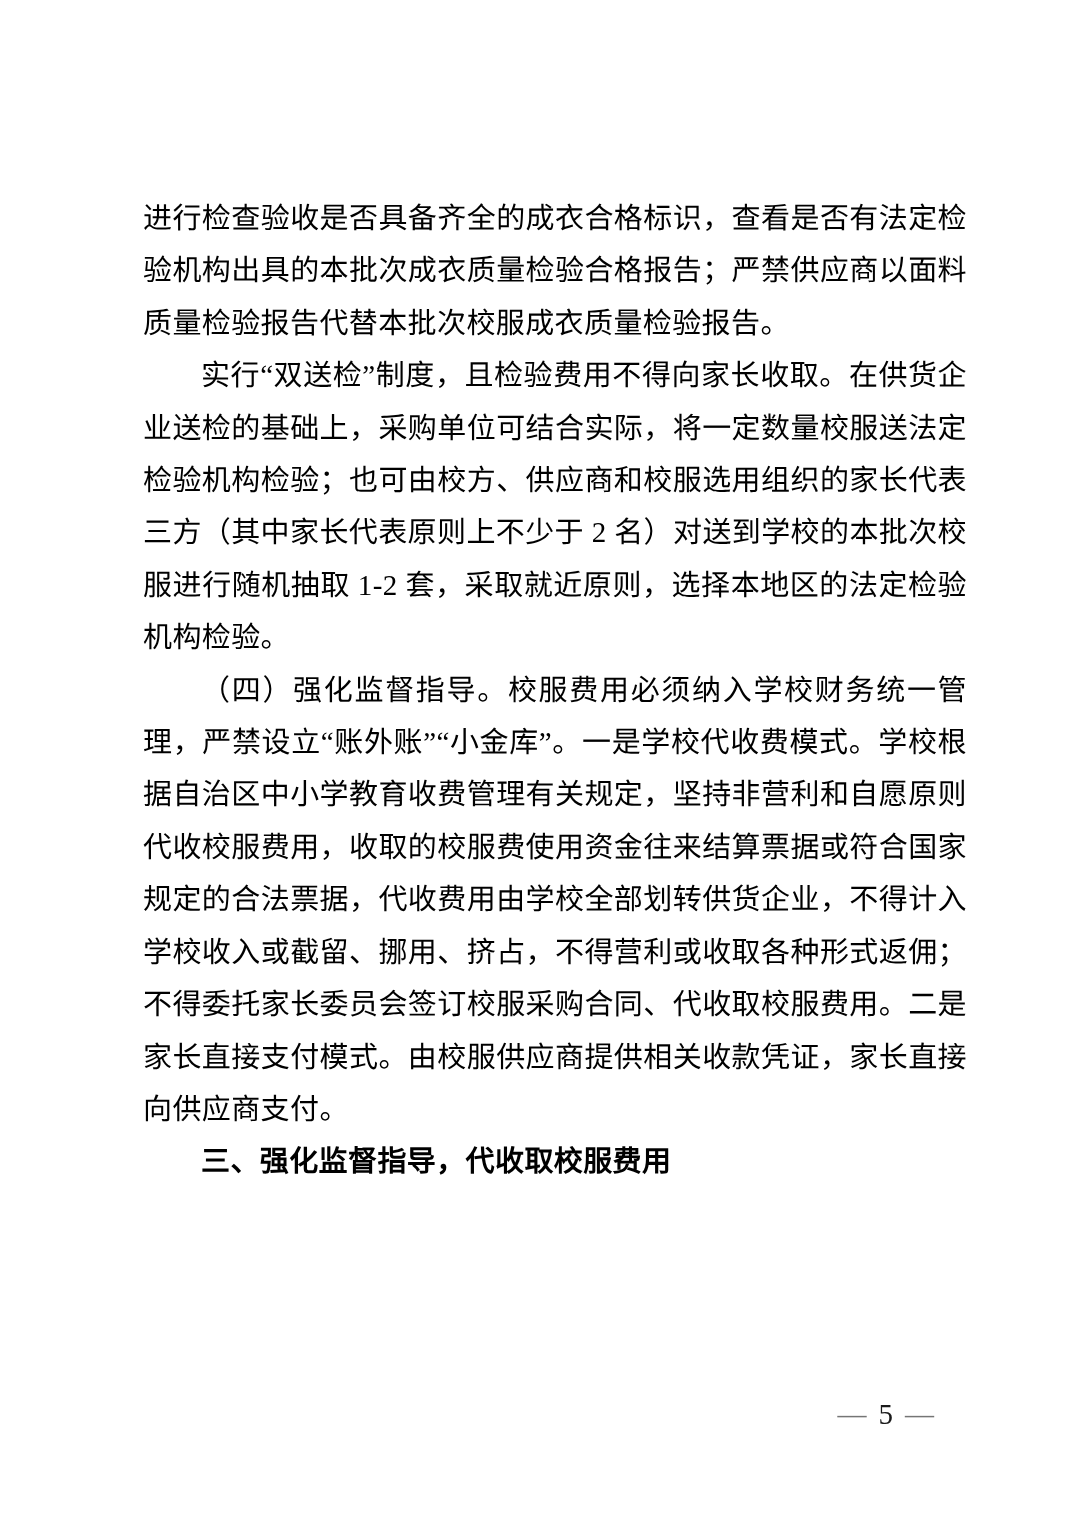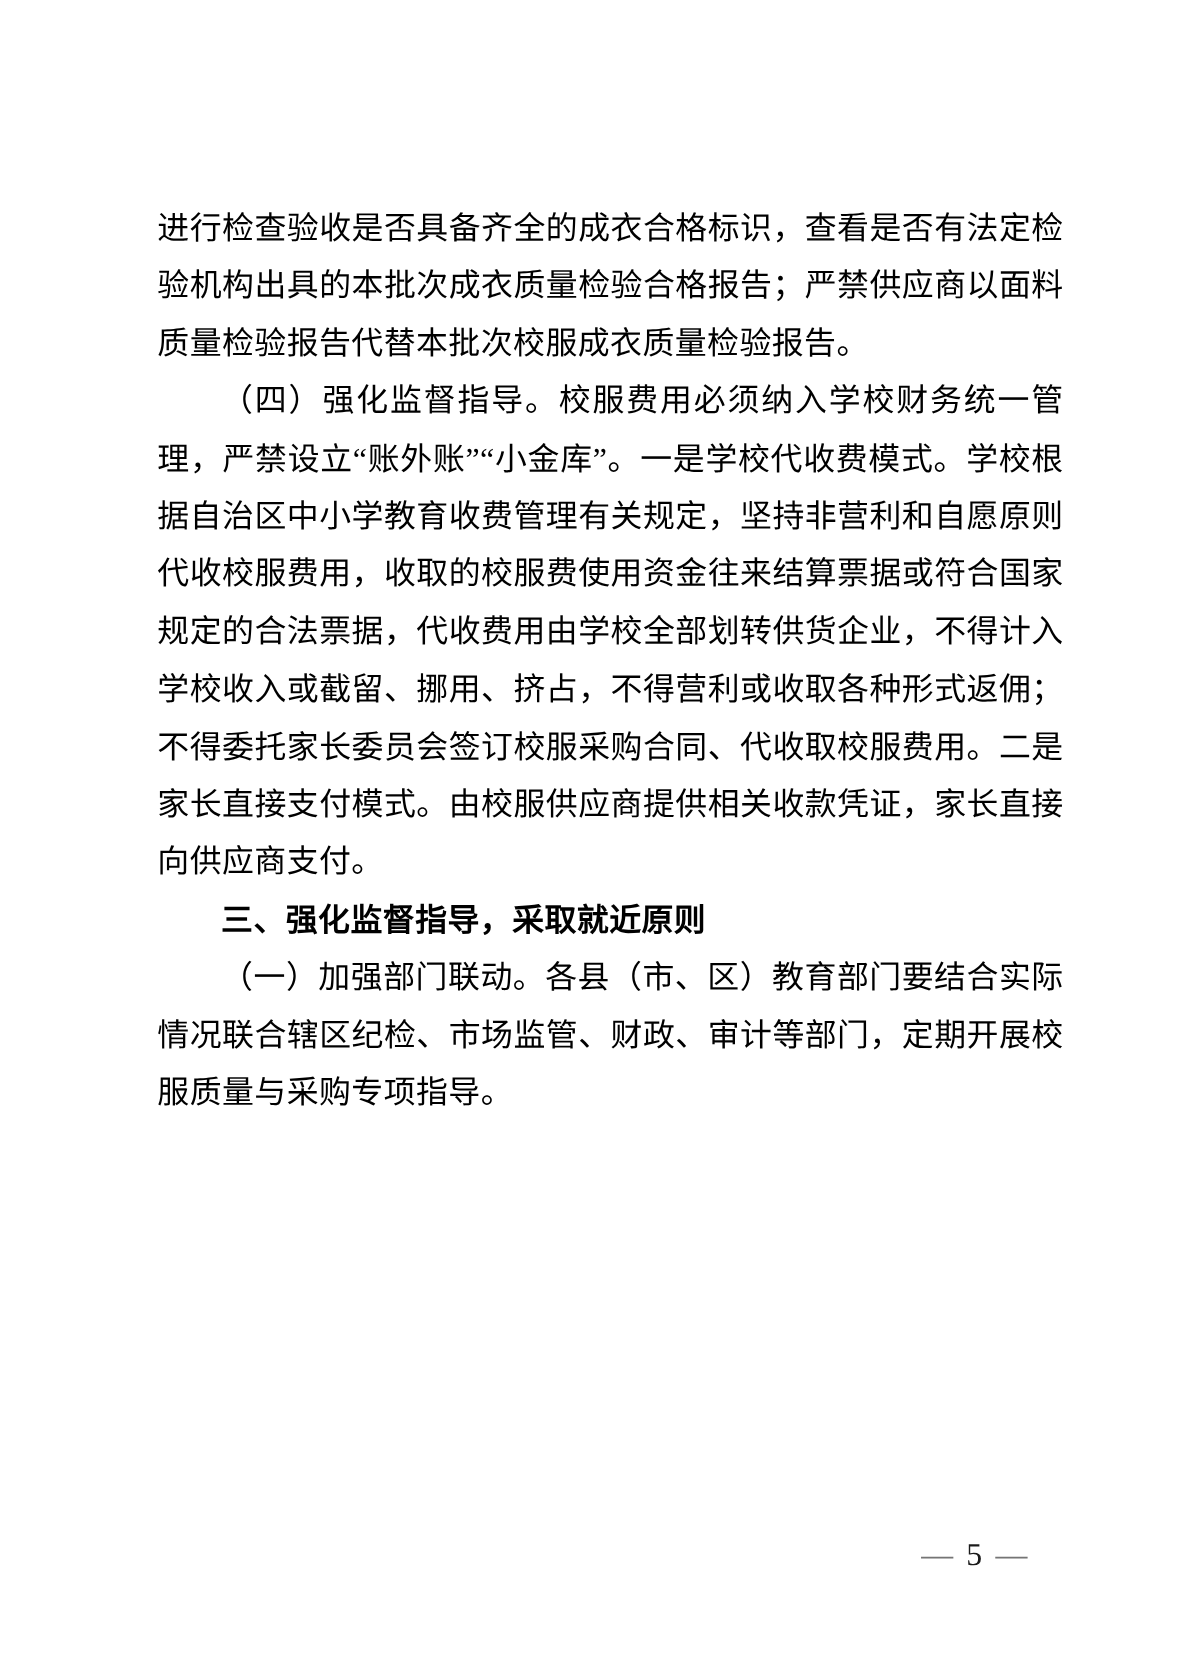--- a/index.html
+++ b/index.html
@@ -12,21 +12,21 @@
     width: 1080px;
     height: 1527px;
     background: #ffffff;
     overflow: hidden;
     color: #000000;
     font-family: "Liberation Serif", "DejaVu Serif", serif;
   }
   .content {
     position: absolute;
     left: 143px;
-    top: 182px;
+    top: 192px;
     width: 824px;
     font-size: 29px;
     line-height: 52.4px;
     text-align: justify;
     letter-spacing: 0.4px;
   }
   .para {
     margin: 0;
     padding: 0;
   }
@@ -66,24 +66,24 @@
 </style>
 </head>
 <body>
 
 <div class="page">
 
   <div class="content">
 
     <p class="para"><span>进行检查验收是否具备齐全的成衣合格标识，查看是否有法定检验机构出具的本批次成衣质量检验合格报告；严禁供应商以面料质量检验报告代替本批次校服成衣质量检验报告。</span></p>
 
+    <p class="para indent"><span>实行“双送检”制度，且检验费用不得向家长收取。在供货企业送检的基础上，采购单位可结合实际，将一定数量校服送法定检验机构检验；也可由校方、供应商和校服选用组织的家长代表三方（其中家长代表原则上不少于 2 名）对送到学校的本批次校服进行随机抽取 1-2 套，采取就近原则，选择本地区的法定检验机构检验。</span></p>
 
     <p class="para indent"><span class="subhead-kaiti">（四）强化监督指导。</span><span>校服费用必须纳入学校财务统一管理，严禁设立“账外账”“小金库”。一是学校代收费模式。学校根据自治区中小学教育收费管理有关规定，坚持非营利和自愿原则代收校服费用，收取的校服费使用资金往来结算票据或符合国家规定的合法票据，代收费用由学校全部划转供货企业，不得计入学校收入或截留、挪用、挤占，不得营利或收取各种形式返佣；不得委托家长委员会签订校服采购合同、代收取校服费用。二是家长直接支付模式。由校服供应商提供相关收款凭证，家长直接向供应商支付。</span></p>
 
-    <h2 class="heading">三、强化监督指导，采取就近原则</h2>
+    <h2 class="heading">三、强化监督指导，代收取校服费用</h2>
 
-    <p class="para indent"><span class="subhead-kaiti">（一）加强部门联动。</span><span>各县（市、区）教育部门要结合实际情况联合辖区纪检、市场监管、财政、审计等部门，定期开展校服质量与采购专项指导。</span></p>
 
   </div>
 
   <div class="page-number"><span class="dash">—</span><span class="num">5</span><span class="dash">—</span></div>
 
 </div>
 
 </body></html>

